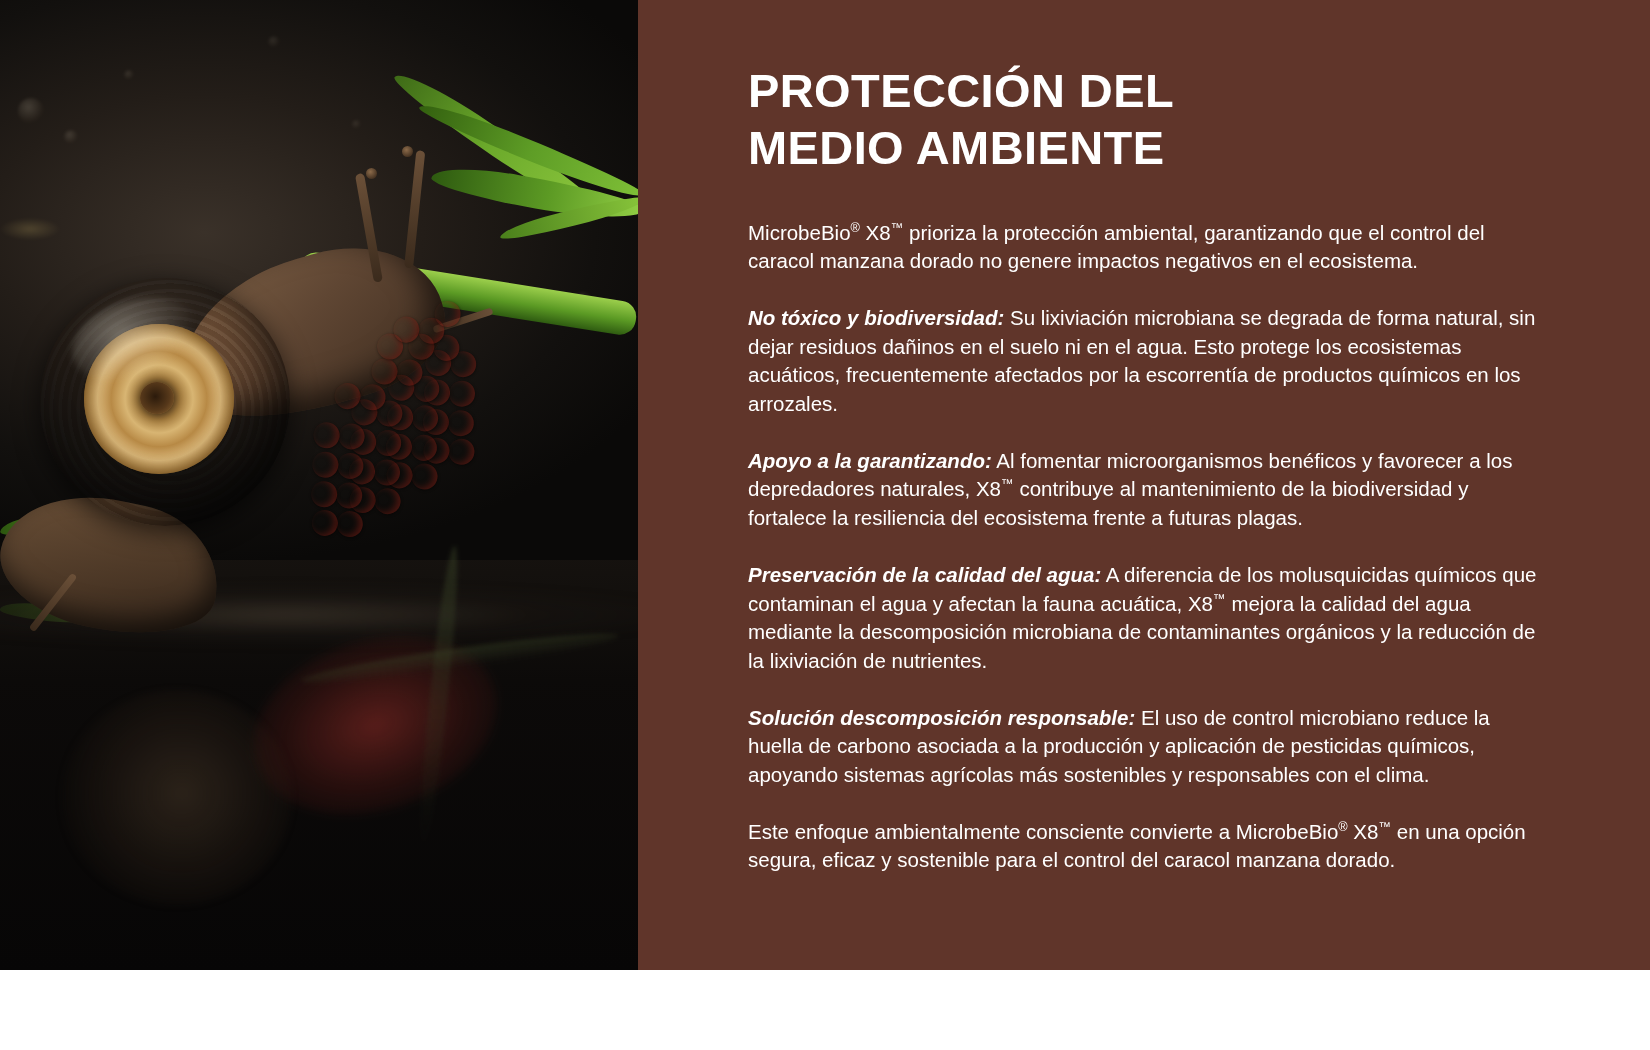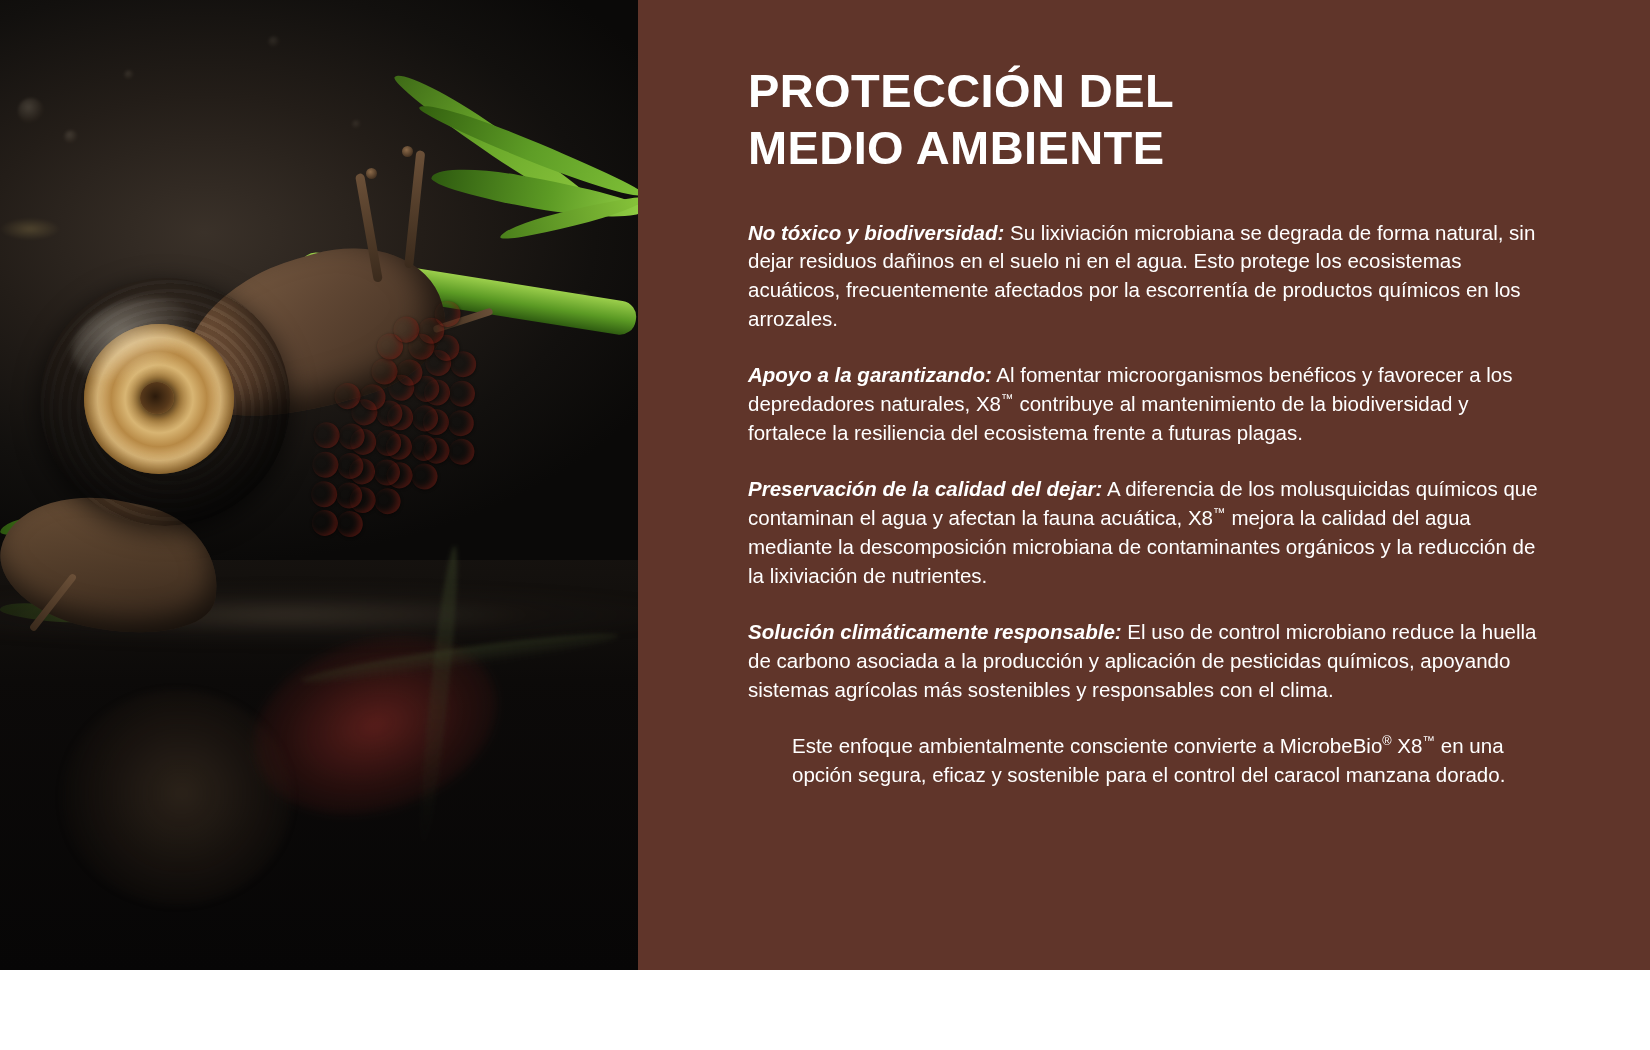--- a/index.html
+++ b/index.html
@@ -220,21 +220,21 @@
     letter-spacing: 0.4px;
     margin: 0 0 42px 0;
     white-space: pre-line;
   }
   .para {
     font-size: 20.5px;
     line-height: 1.40;
     margin: 0 0 28px 0;
     color: #ffffff;
   }
-  .para:last-child { margin-bottom: 0; margin-left: 44px; }
+  .para:last-child { margin-bottom: 0; }
   .lead {
     font-weight: bold;
     font-style: italic;
   }
   sup {
     font-size: 0.62em;
     vertical-align: super;
     line-height: 0;
   }
   .bottom-strip {
@@ -342,35 +342,38 @@
       <div class="egg" style="left:162px; top:12px;"></div>
       <div class="egg" style="left:184px; top:24px;"></div>
       <div class="egg" style="left:206px; top:16px;"></div>
     </div>
   </div>
 
   <div class="text-panel">
     <h1 class="headline">PROTECCIÓN DEL
 MEDIO AMBIENTE</h1>
 
+    <p class="para">
+      <span>MicrobeBio<sup>®</sup> X8<sup>™</sup> prioriza la protección ambiental, garantizando que el control del caracol manzana dorado no genere impactos negativos en el ecosistema.</span>
+    </p>
 
     <p class="para">
       <span class="lead">No tóxico y biodiversidad:</span><span> Su lixiviación microbiana se degrada de forma natural, sin dejar residuos dañinos en el suelo ni en el agua. Esto protege los ecosistemas acuáticos, frecuentemente afectados por la escorrentía de productos químicos en los arrozales.</span>
     </p>
 
     <p class="para">
       <span class="lead">Apoyo a la garantizando:</span><span> Al fomentar microorganismos benéficos y favorecer a los depredadores naturales, X8<sup>™</sup> contribuye al mantenimiento de la biodiversidad y fortalece la resiliencia del ecosistema frente a futuras plagas.</span>
     </p>
 
     <p class="para">
-      <span class="lead">Preservación de la calidad del dejar:</span><span> A diferencia de los molusquicidas químicos que contaminan el agua y afectan la fauna acuática, X8<sup>™</sup> mejora la calidad del agua mediante la descomposición microbiana de contaminantes orgánicos y la reducción de la lixiviación de nutrientes.</span>
-    </p>
-
-    <p class="para">
-      <span class="lead">Solución climáticamente responsable:</span><span> El uso de control microbiano reduce la huella de carbono asociada a la producción y aplicación de pesticidas químicos, apoyando sistemas agrícolas más sostenibles y responsables con el clima.</span>
+      <span class="lead">Preservación de la calidad del agua:</span><span> A diferencia de los molusquicidas químicos que contaminan el agua y afectan la fauna acuática, X8<sup>™</sup> mejora la calidad del agua mediante la descomposición microbiana de contaminantes orgánicos y la reducción de la lixiviación de nutrientes.</span>
+    </p>
+
+    <p class="para">
+      <span class="lead">Solución descomposición responsable:</span><span> El uso de control microbiano reduce la huella de carbono asociada a la producción y aplicación de pesticidas químicos, apoyando sistemas agrícolas más sostenibles y responsables con el clima.</span>
     </p>
 
     <p class="para">
       <span>Este enfoque ambientalmente consciente convierte a MicrobeBio<sup>®</sup> X8<sup>™</sup> en una opción segura, eficaz y sostenible para el control del caracol manzana dorado.</span>
     </p>
   </div>
 </div>
 
 <div class="bottom-strip"></div>
 

